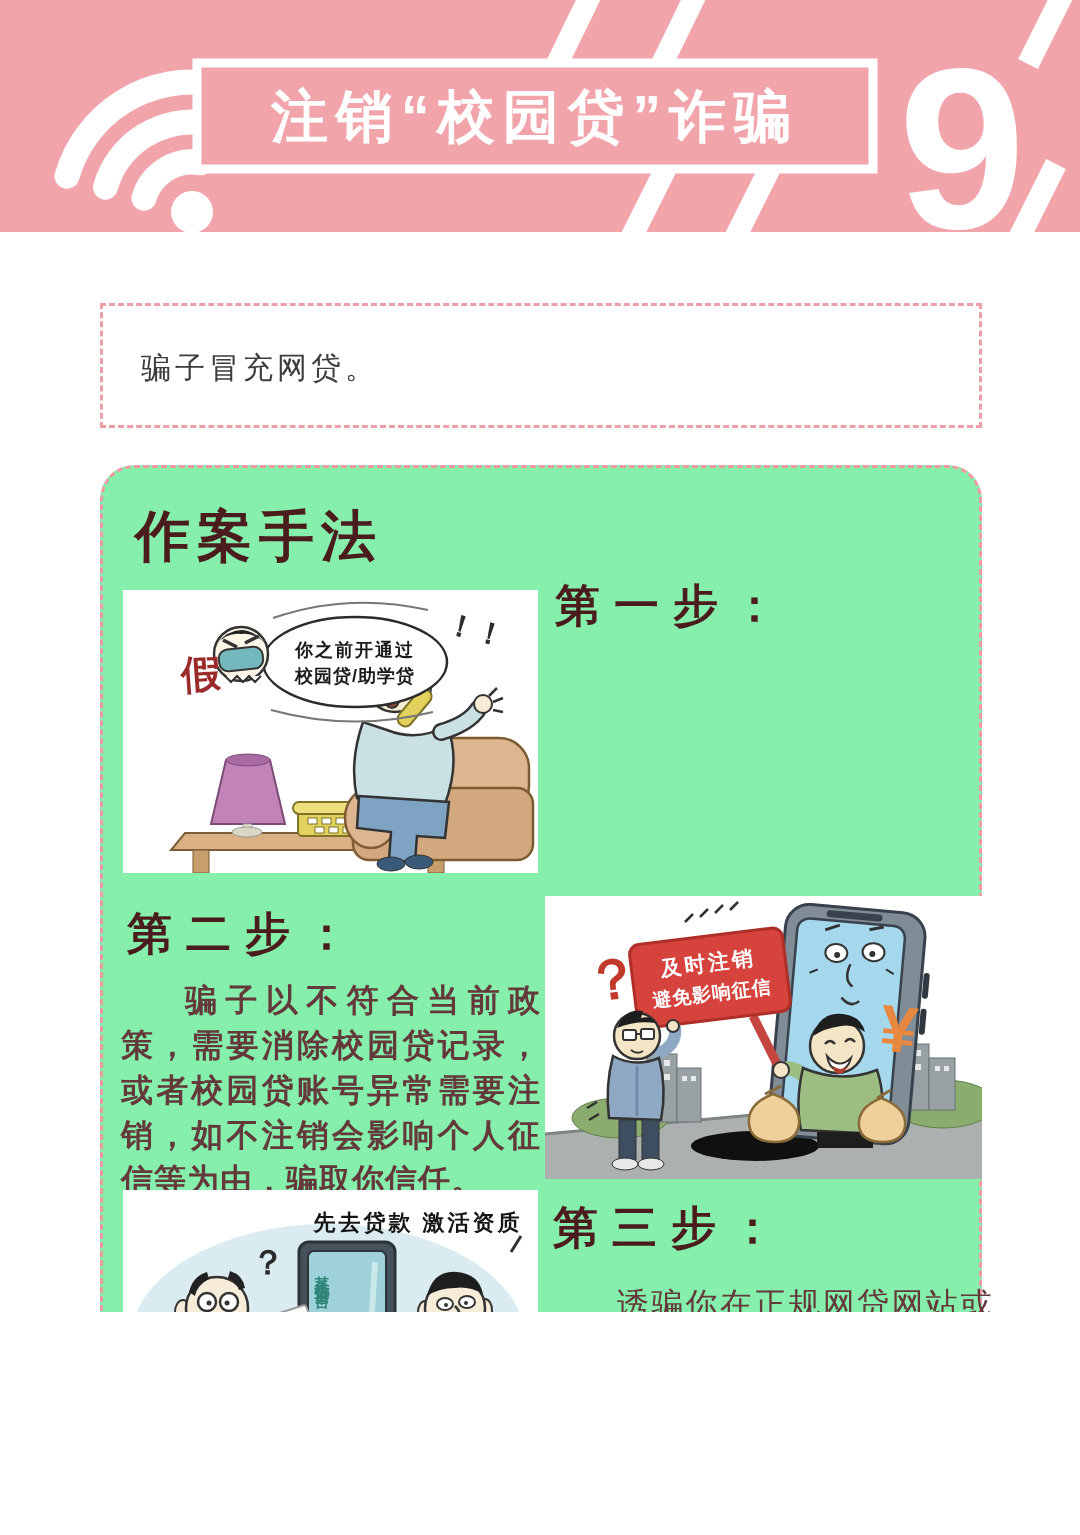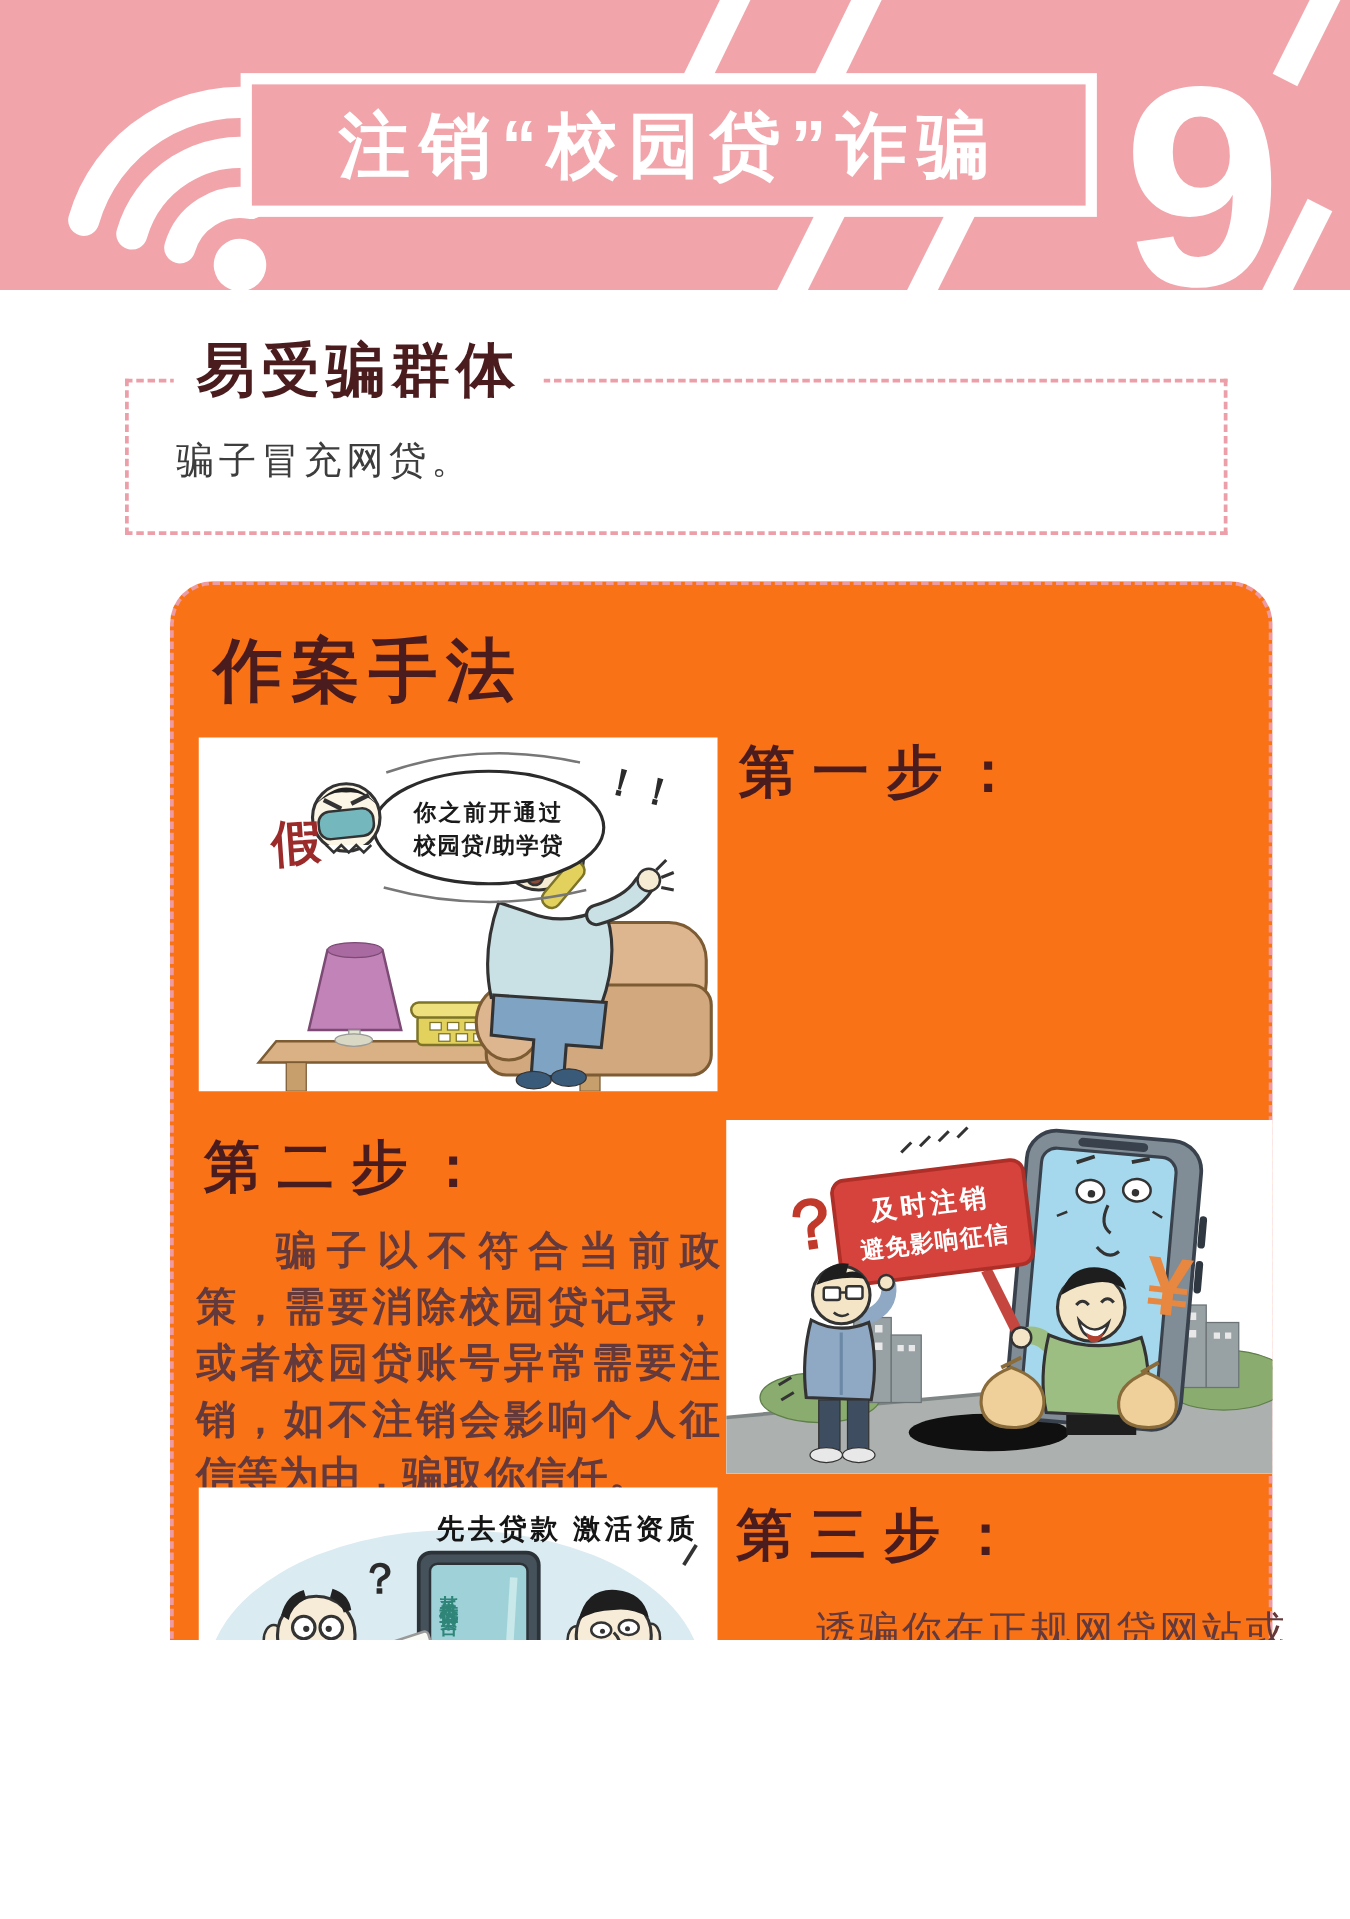--- a/index.html
+++ b/index.html
@@ -9,28 +9,28 @@
   
   .victims{position:absolute;left:100px;top:303px;width:876px;height:119px;
            border:3px dashed #EC9FA8;}
   .victims h2{position:absolute;top:-38px;left:36px;margin:0;background:#fff;
               padding:0 18px;font-size:47px;font-weight:900;color:#4A1C1E;
               letter-spacing:5px;line-height:1.2;}
   .victims p{position:absolute;top:42px;left:38px;margin:0;font-size:30px;
              color:#3D3D3D;letter-spacing:4px;}
   
   .methods{position:absolute;left:100px;top:465px;width:876px;height:1052px;
-           background:#f97316;border:3px dashed #EE9AA3;border-radius:34px;margin-left:36px;}
+           background:#86efac;border:3px dashed #EE9AA3;border-radius:34px;}
   .methods>h2{position:absolute;left:32px;top:32px;margin:0;font-size:55px;
               font-weight:900;color:#4A1C1E;letter-spacing:7px;}
   .step h3,.step-title{margin:0;font-size:45px;font-weight:900;color:#4A1C1E;
               letter-spacing:14px;}
   .step p,.step-body{margin:0;font-size:32px;line-height:45px;color:#64393B;
               text-align:justify;text-indent:2em;letter-spacing:1px;}
-  .step1{position:absolute;left:452px;top:120px;width:432px;}
+  .step1{position:absolute;left:452px;top:108px;width:432px;}
   .step1 p{margin-top:26px;}
   .step2-title{position:absolute;left:24px;top:436px;}
   .step2-body{position:absolute;left:18px;top:510px;width:420px;font-weight:bold;}
   .step3{position:absolute;left:450px;top:730px;width:440px;}
   .step3 p{margin-top:24px;text-decoration:underline;}
   .illus{position:absolute;background:#fff;}
   .illus svg{display:block;}
   .illus1{left:20px;top:122px;width:415px;height:283px;}
   .illus2{left:442px;top:428px;width:437px;height:283px;}
   .illus3{left:20px;top:722px;width:415px;height:278px;}
@@ -58,21 +58,20 @@
       <path d="M -60.2 -66.9 A 90 90 0 0 1 60.2 -66.9"></path>
       <path d="M -87 -96.6 A 130 130 0 0 1 87 -96.6"></path>
       <circle cx="0" cy="0" r="21" fill="#FFFFFF" stroke="none"></circle>
     </g>
     <rect x="197" y="63" width="676" height="106" fill="#F1A5AB" stroke="#FFFFFF" stroke-width="9"></rect>
     <text x="535" y="136" text-anchor="middle" font-size="57" font-weight="900" fill="#FFFFFF" letter-spacing="8">注销“校园贷”诈骗</text>
     <text x="962" y="228" text-anchor="middle" font-size="228" font-weight="900" fill="#FFFFFF">9</text>
   </svg>
 
   <section class="victims">
-    <h2>易受骗群体</h2>
     <p>骗子冒充网贷。</p>
   </section>
 
   <section class="methods">
     <h2>作案手法</h2>
 
     <div class="illus illus1">
       <svg width="415" height="283" viewBox="0 0 415 283">
         <g>
           <polygon points="62,243 330,243 345,260 48,260" fill="#D9B184" stroke="#7D5B33" stroke-width="2"></polygon>

